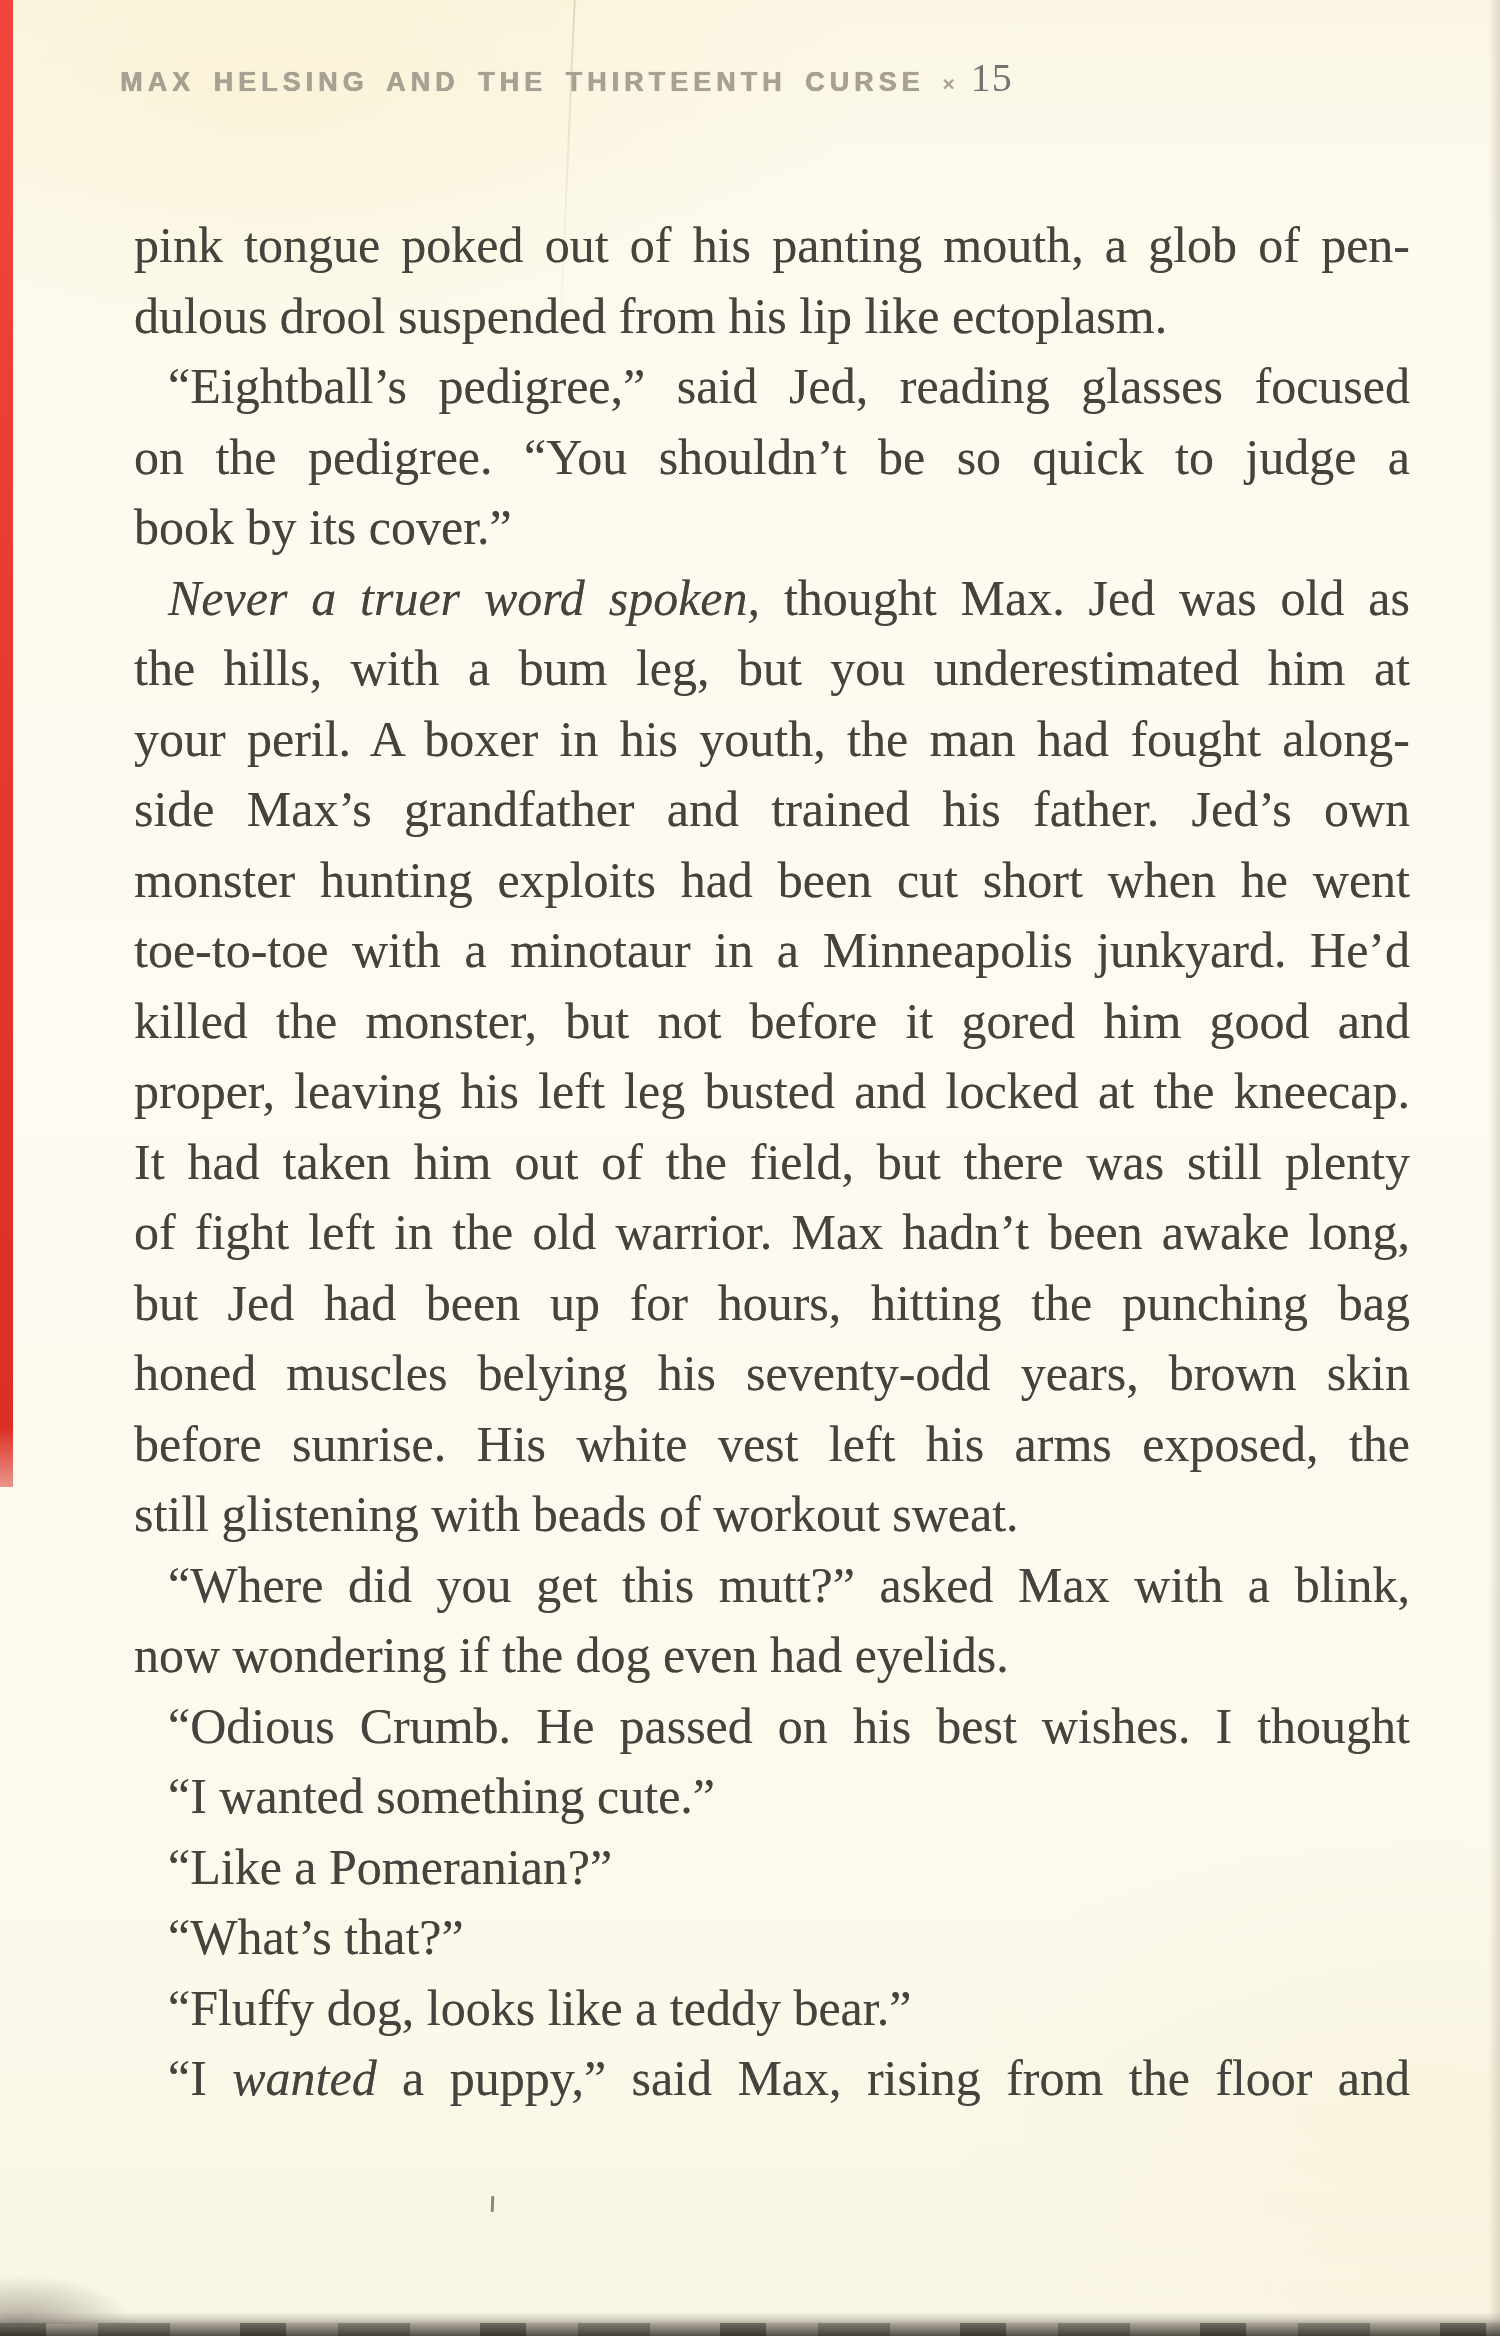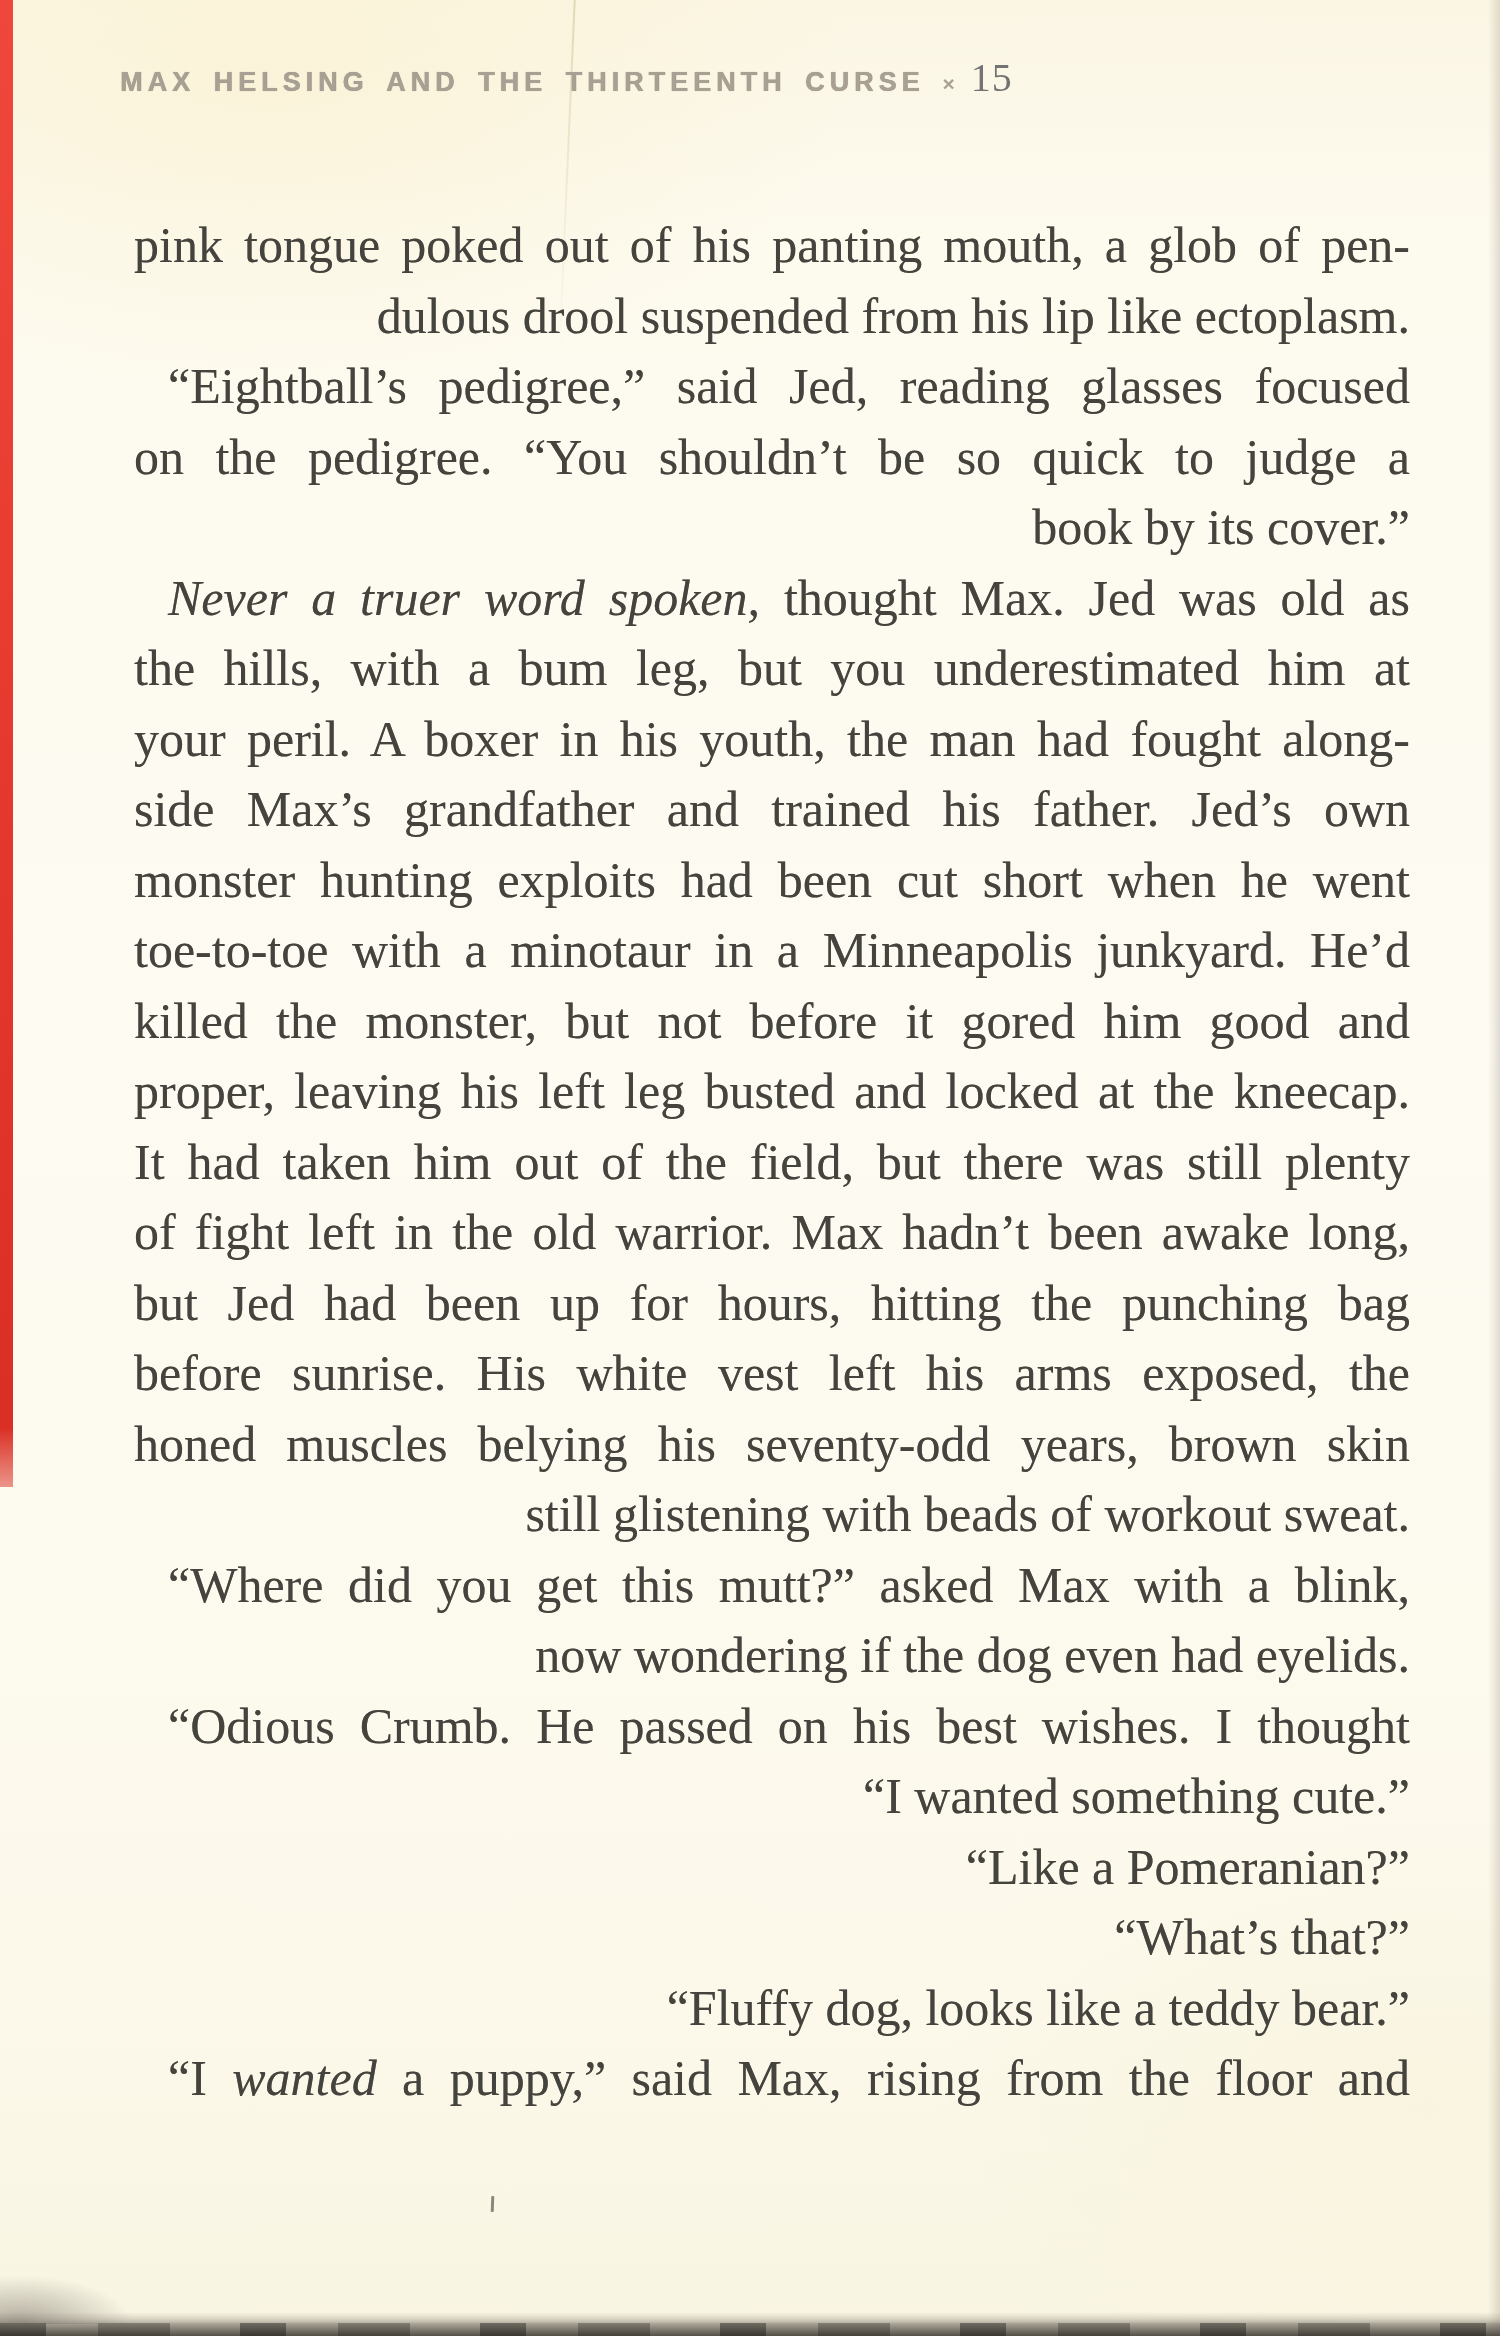--- a/index.html
+++ b/index.html
@@ -29,21 +29,21 @@
   .header-page{
     font-family:Liberation Serif, serif;
     font-size:40px;color:#737373;letter-spacing:1px;
   }
   
   .body-text{
     position:absolute;left:134px;top:210px;width:1276px;
     color:#45433d;font-size:50px;
     text-shadow:0 0 .6px rgba(69,67,61,.55);
   }
-  .line{height:70.5px;line-height:70.5px;white-space:nowrap;text-align:right;}
+  .line{height:70.5px;line-height:70.5px;white-space:nowrap;text-align:left;}
   .line.j{white-space:normal;text-align:justify;text-align-last:justify;}
   .line.indent{text-indent:34px;}
   .it{font-style:italic;}
   
   .red-strip{
     position:absolute;left:0;top:0;width:13px;height:1487px;
     background:linear-gradient(180deg,#f0473c 0%,#e5382c 55%,#da2f24 96%,rgba(218,47,36,.5) 100%);
   }
   .bottom-edge{
     position:absolute;left:0;bottom:0;width:100%;height:24px;
@@ -102,22 +102,22 @@
     <div class="line j"><span>the hills, with a bum leg, but you underestimated him at</span></div>
     <div class="line j"><span>your peril. A boxer in his youth, the man had fought along-</span></div>
     <div class="line j"><span>side Max’s grandfather and trained his father. Jed’s own</span></div>
     <div class="line j"><span>monster hunting exploits had been cut short when he went</span></div>
     <div class="line j"><span>toe-to-toe with a minotaur in a Minneapolis junkyard. He’d</span></div>
     <div class="line j"><span>killed the monster, but not before it gored him good and</span></div>
     <div class="line j"><span>proper, leaving his left leg busted and locked at the kneecap.</span></div>
     <div class="line j"><span>It had taken him out of the field, but there was still plenty</span></div>
     <div class="line j"><span>of fight left in the old warrior. Max hadn’t been awake long,</span></div>
     <div class="line j"><span>but Jed had been up for hours, hitting the punching bag</span></div>
+    <div class="line j"><span>honed muscles belying his seventy-odd years, brown skin</span></div>
     <div class="line j"><span>before sunrise. His white vest left his arms exposed, the</span></div>
-    <div class="line j"><span>honed muscles belying his seventy-odd years, brown skin</span></div>
     <div class="line"><span>still glistening with beads of workout sweat.</span></div>
     <div class="line j indent"><span>“Where did you get this mutt?” asked Max with a blink,</span></div>
     <div class="line"><span>now wondering if the dog even had eyelids.</span></div>
     <div class="line j indent"><span>“Odious Crumb. He passed on his best wishes. I thought</span></div>
     <div class="line indent"><span>“I wanted something cute.”</span></div>
     <div class="line indent"><span>“Like a Pomeranian?”</span></div>
     <div class="line indent"><span>“What’s that?”</span></div>
     <div class="line indent"><span>“Fluffy dog, looks like a teddy bear.”</span></div>
     <div class="line j indent"><span>“I </span><span class="it">wanted</span><span> a puppy,” said Max, rising from the floor and</span></div>
   </div>

